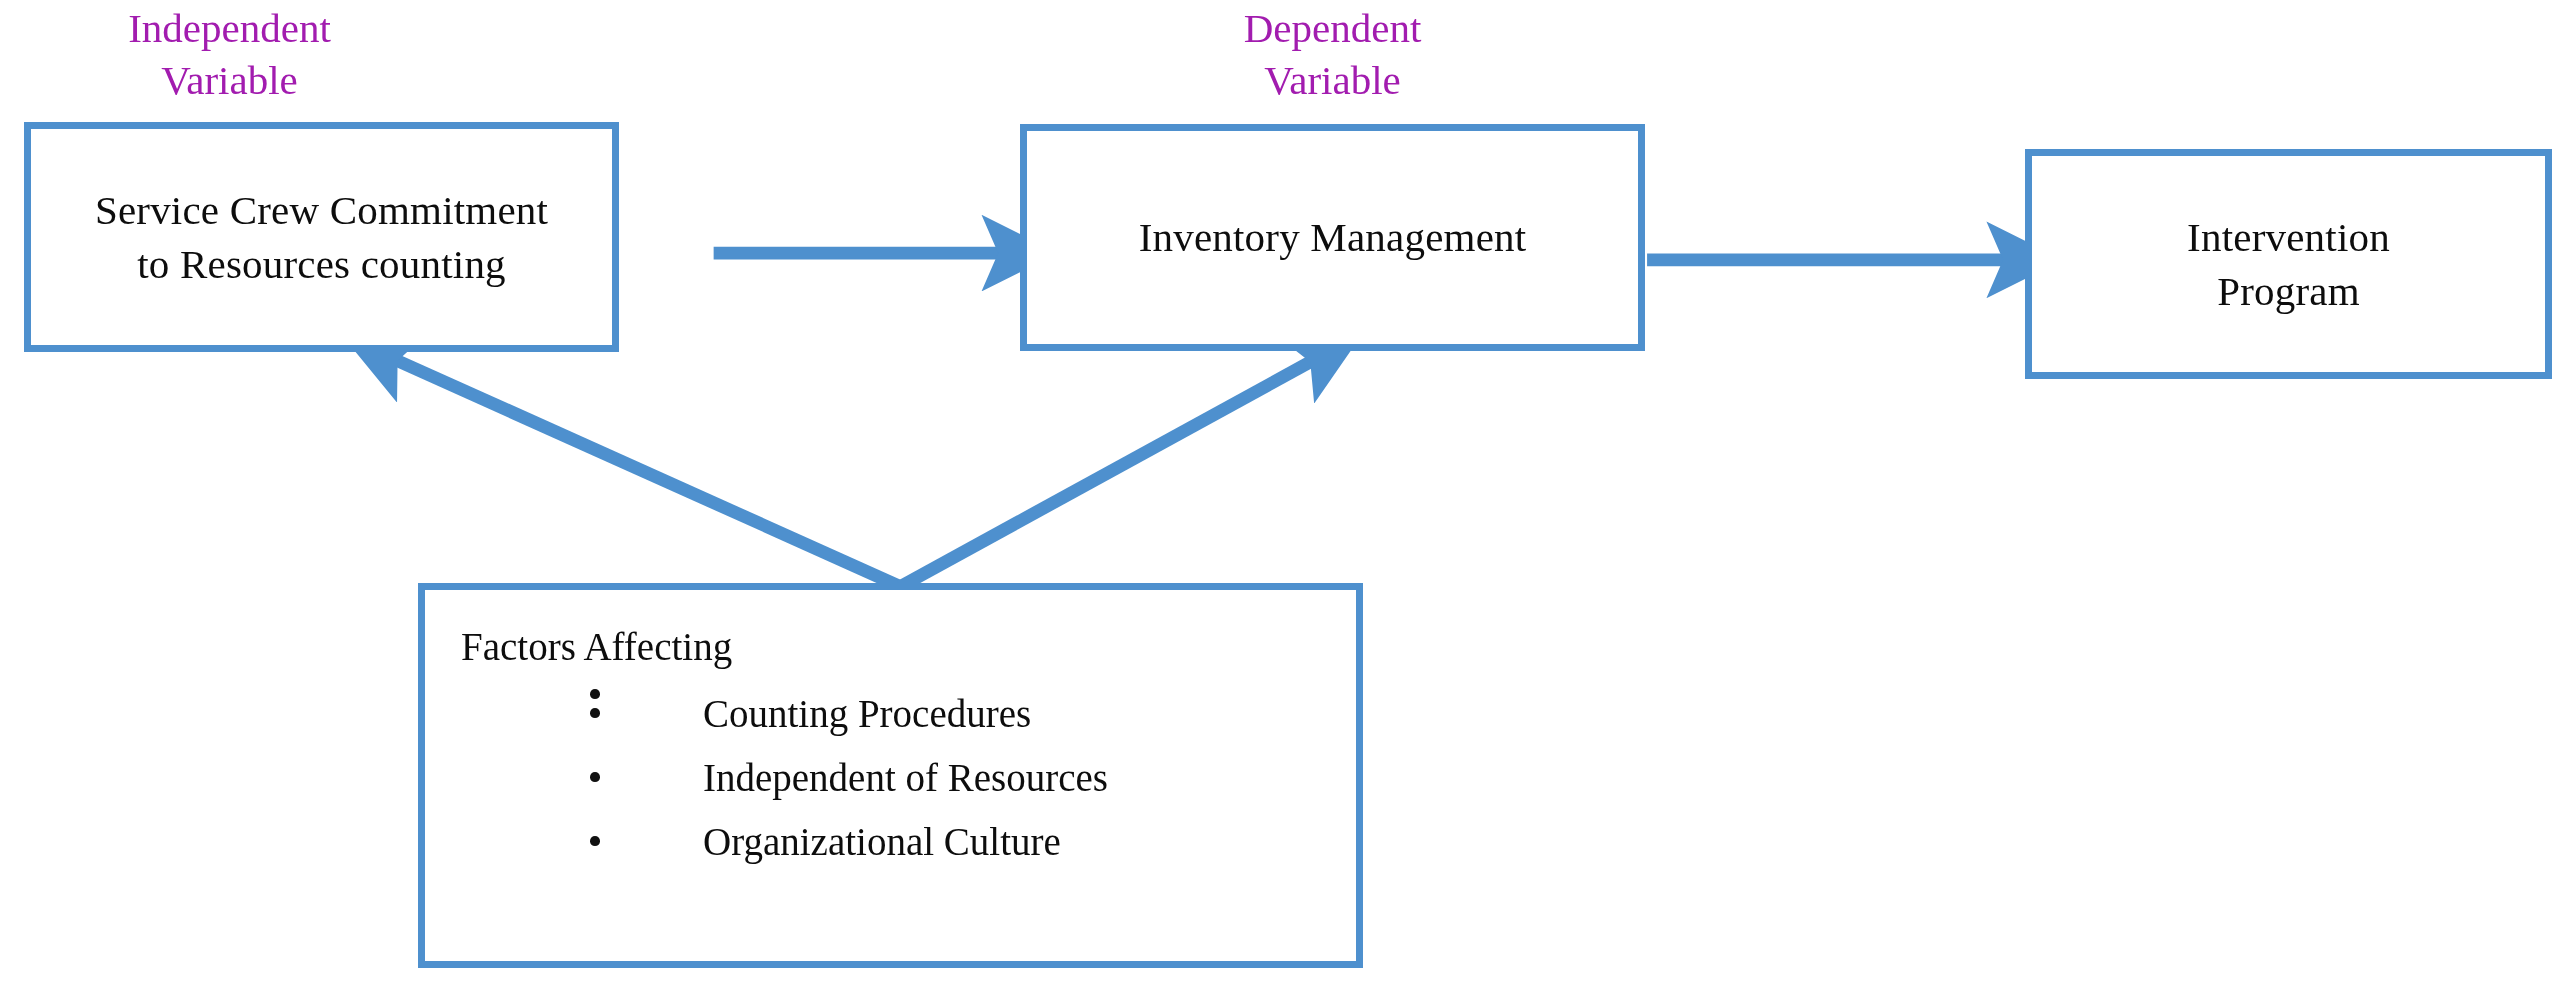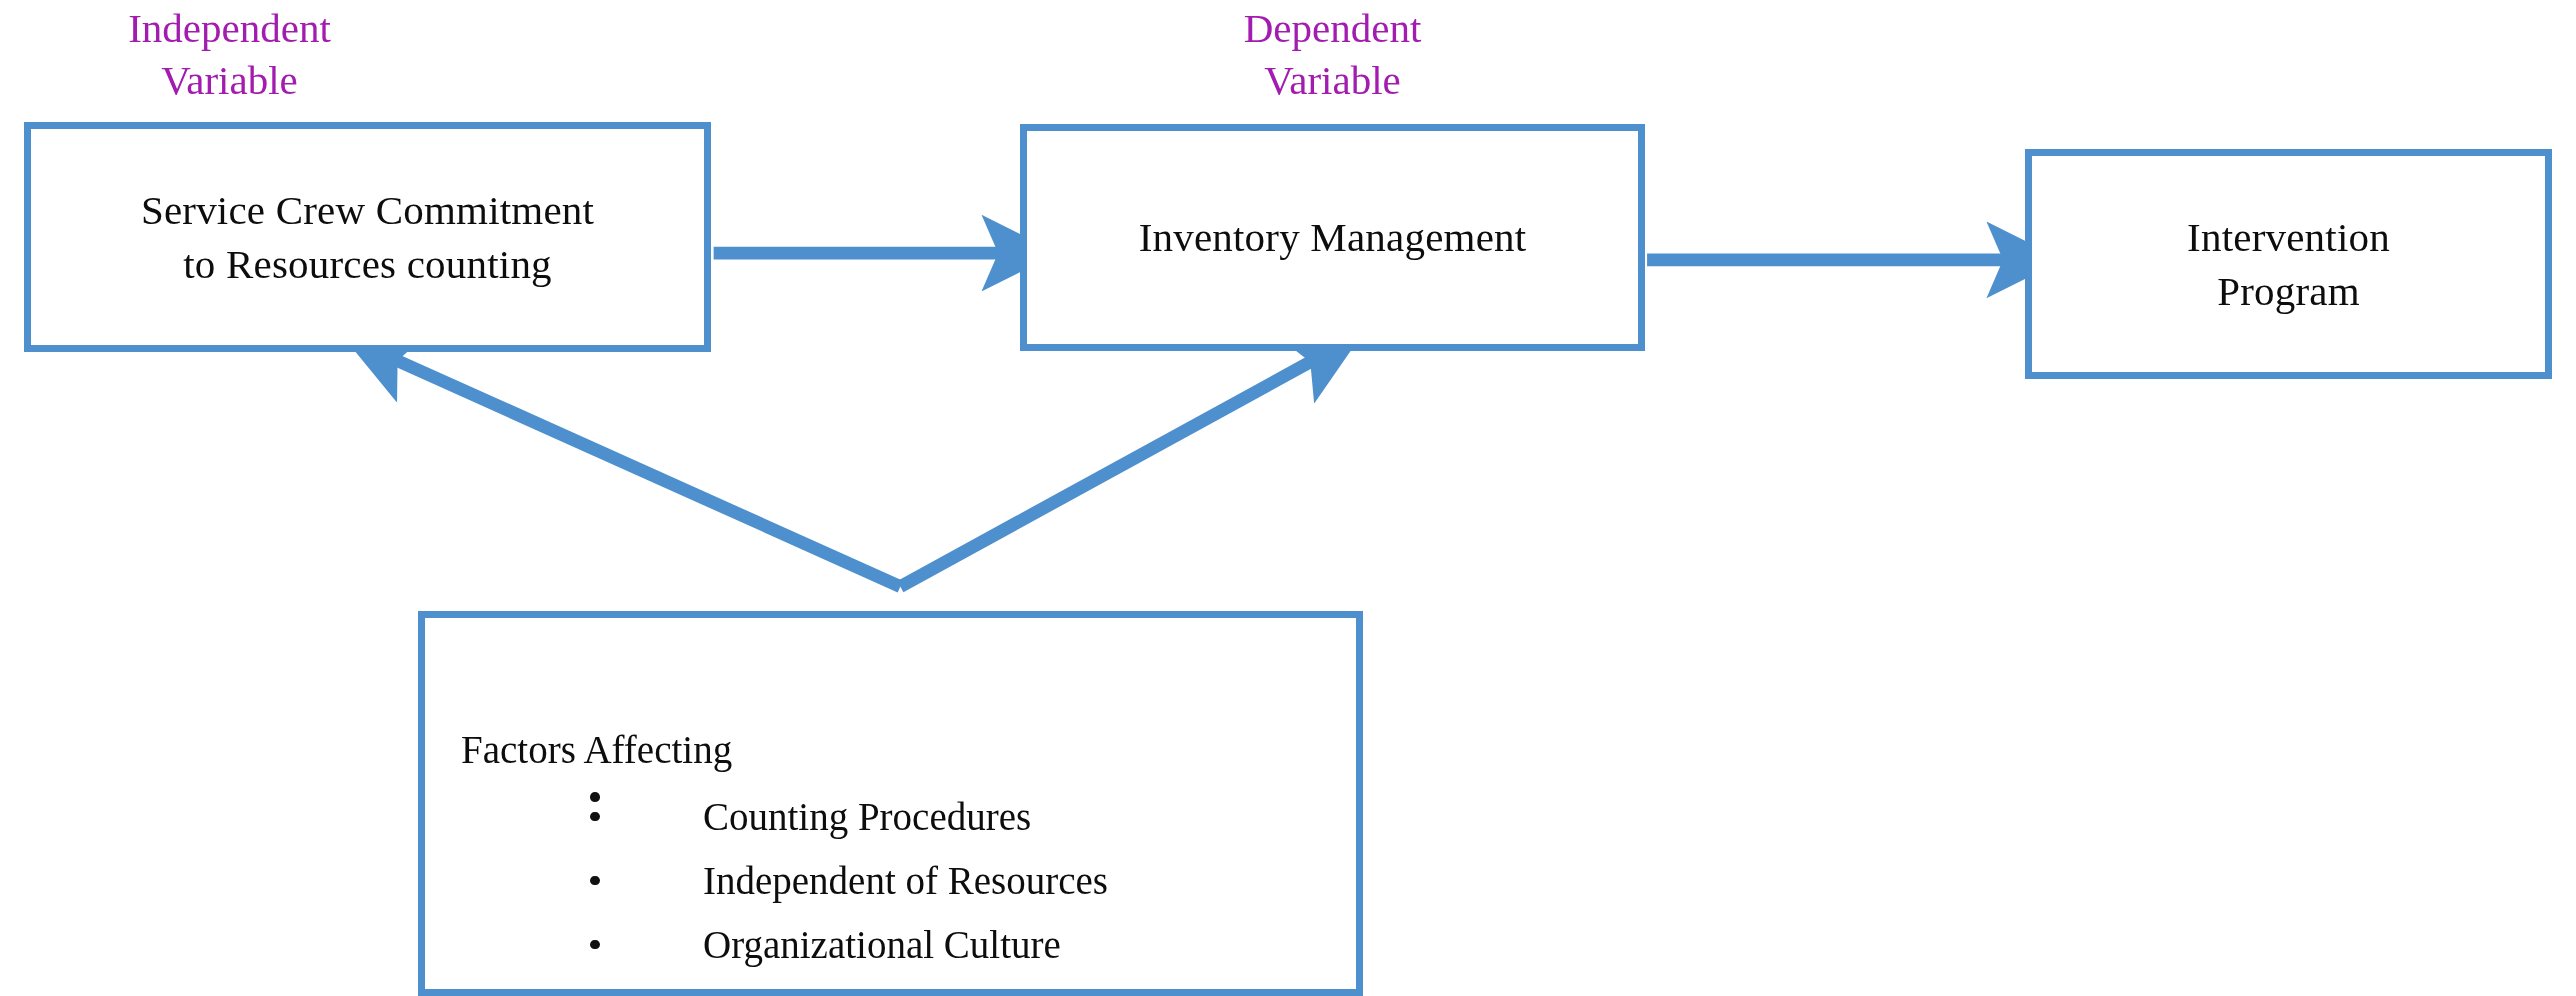--- a/index.html
+++ b/index.html
@@ -44,34 +44,33 @@
   }
   .col-label {
     position: absolute;
     text-align: center;
     font-size: 41px;
     line-height: 1.28;
     color: #a21caf;
   }
   
   #node-independent {
-    left: 24px;  top: 122px;  width: 687px;  height: 230px;
+    left: 24px;  top: 122px;  width: 595px;  height: 230px;
   }
   #node-dependent {
     left: 1020px; top: 124px; width: 625px; height: 227px;
   }
   #node-intervention {
     left: 2025px; top: 149px; width: 527px; height: 230px;
   }
   #node-factors {
     left: 418px; top: 583px; width: 945px; height: 385px;
-    align-items: flex-end;
+    align-items: flex-start;
     justify-content: flex-start;
     text-align: left;
-    margin-top: 28px;
   }
   #label-independent {
     left: 98px; top: 1.5px; width: 263px;
   }
   #label-dependent {
     left: 1201px; top: 1.5px; width: 263px;
   }
   
   .factors-body {
     padding: 36px 0 0 36px;

